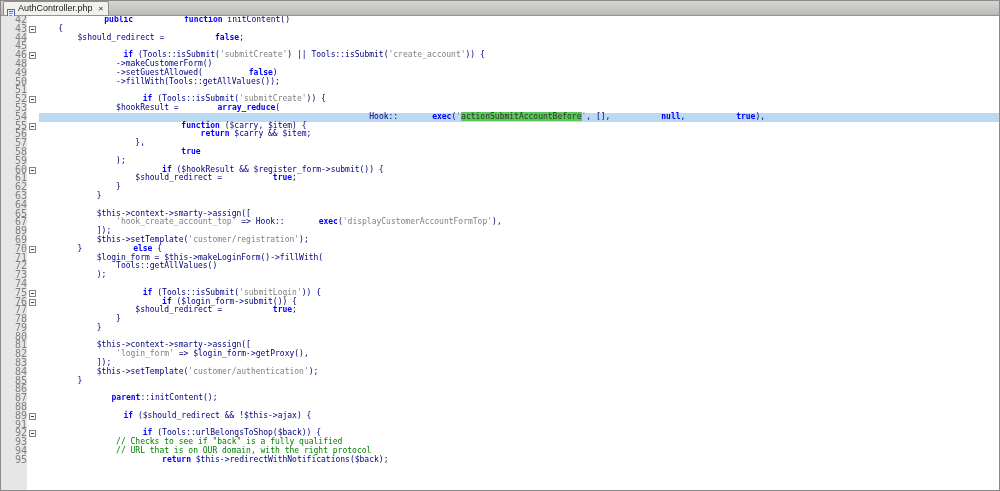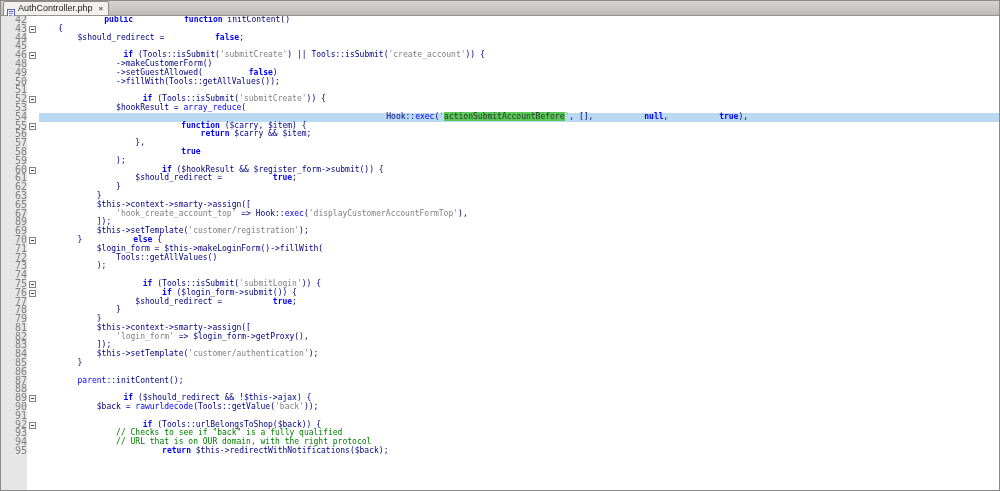--- a/index.html
+++ b/index.html
@@ -39,21 +39,21 @@
   .foldbox{
     position:absolute;left:2px;top:1px;width:7px;height:7px;box-sizing:border-box;
     border:1px solid #848484;background:#fdfdfd;
   }
   .foldbox::after{
     content:"";position:absolute;left:1px;right:1px;top:2px;height:1px;background:#3c3c3c;
   }
   .code{flex:1;white-space:pre;color:var(--c-def,#000080);}
   .row.current .code{background:var(--c-cur_bg,#bad9f2);text-align:center;}
   .tok-k{color:var(--c-kw,#0000ff);font-weight:bold;padding-left:46px;}
-  .tok-b{color:var(--c-builtin,#0000ff);font-weight:normal;}
+  .tok-b{color:var(--c-builtin,#0000ff);font-weight:bold;margin-left:34px;}
   .tok-d{color:var(--c-def,#000080);}
   .tok-s{color:var(--c-str,#808080);}
   .tok-c{color:var(--c-com,#008000);text-align:center;}
   .tok-m{color:var(--c-mark_fg,#303030);background:var(--c-mark_bg,#58c858);}
 </style>
 </head>
 <body>
 
 <div class="window">
   <div class="tabbar">
@@ -180,20 +180,25 @@
         <span class="ln">62</span>
         <span class="fold"></span>
         <span class="code"><span class="tok-d">                }</span></span>
       </div>
       <div class="row">
         <span class="ln">63</span>
         <span class="fold"></span>
         <span class="code"><span class="tok-d">            }</span></span>
       </div>
       <div class="row">
+        <span class="ln">64</span>
+        <span class="fold"></span>
+        <span class="code"></span>
+      </div>
+      <div class="row">
         <span class="ln">65</span>
         <span class="fold"></span>
         <span class="code"><span class="tok-d">            $this-&gt;context-&gt;smarty-&gt;assign([</span></span>
       </div>
       <div class="row">
         <span class="ln">67</span>
         <span class="fold"></span>
         <span class="code"><span class="tok-d">                </span><span class="tok-s">'hook_create_account_top'</span><span class="tok-d"> =&gt; Hook::</span><span class="tok-b">exec</span><span class="tok-d">(</span><span class="tok-s">'displayCustomerAccountFormTop'</span><span class="tok-d">),</span></span>
       </div>
       <div class="row">
@@ -256,20 +261,25 @@
         <span class="ln">78</span>
         <span class="fold"></span>
         <span class="code"><span class="tok-d">                }</span></span>
       </div>
       <div class="row">
         <span class="ln">79</span>
         <span class="fold"></span>
         <span class="code"><span class="tok-d">            }</span></span>
       </div>
       <div class="row">
+        <span class="ln">80</span>
+        <span class="fold"></span>
+        <span class="code"></span>
+      </div>
+      <div class="row">
         <span class="ln">81</span>
         <span class="fold"></span>
         <span class="code"><span class="tok-d">            $this-&gt;context-&gt;smarty-&gt;assign([</span></span>
       </div>
       <div class="row">
         <span class="ln">82</span>
         <span class="fold"></span>
         <span class="code"><span class="tok-d">                </span><span class="tok-s">'login_form'</span><span class="tok-d"> =&gt; $login_form-&gt;getProxy(),</span></span>
       </div>
       <div class="row">
@@ -301,25 +311,20 @@
         <span class="ln">88</span>
         <span class="fold"></span>
         <span class="code"></span>
       </div>
       <div class="row">
         <span class="ln">89</span>
         <span class="fold">
           <span class="foldbox"></span>
         </span>
         <span class="code"><span class="tok-d">        </span><span class="tok-k">if</span><span class="tok-d"> ($should_redirect &amp;&amp; !$this-&gt;ajax) {</span></span>
-      </div>
-      <div class="row">
-        <span class="ln">90</span>
-        <span class="fold"></span>
-        <span class="code"><span class="tok-d">            $back = </span><span class="tok-b">rawurldecode</span><span class="tok-d">(Tools::getValue(</span><span class="tok-s">'back'</span><span class="tok-d">));</span></span>
       </div>
       <div class="row">
         <span class="ln">91</span>
         <span class="fold"></span>
         <span class="code"></span>
       </div>
       <div class="row">
         <span class="ln">92</span>
         <span class="fold">
           <span class="foldbox"></span>

